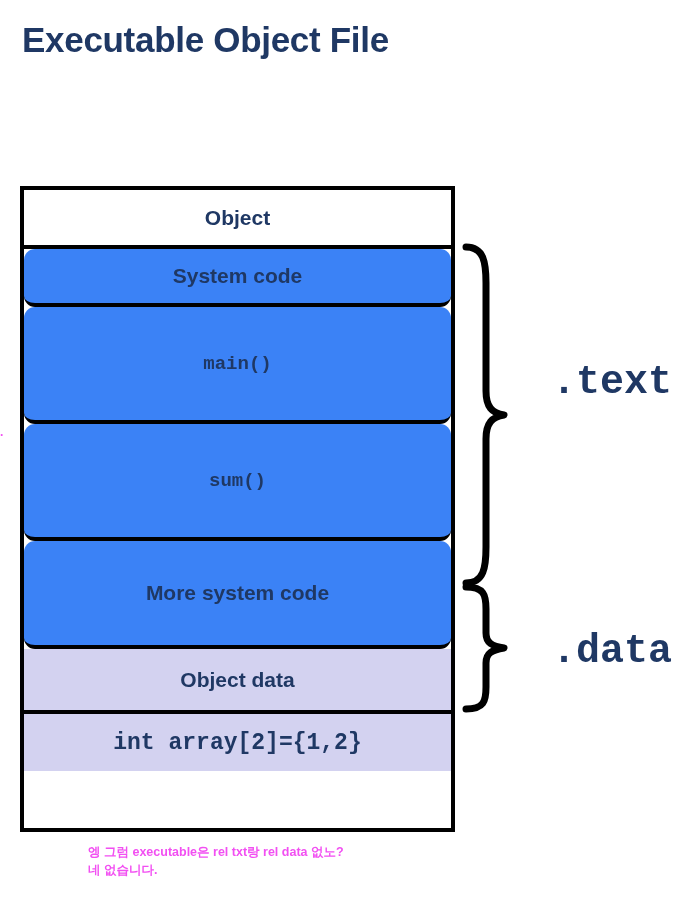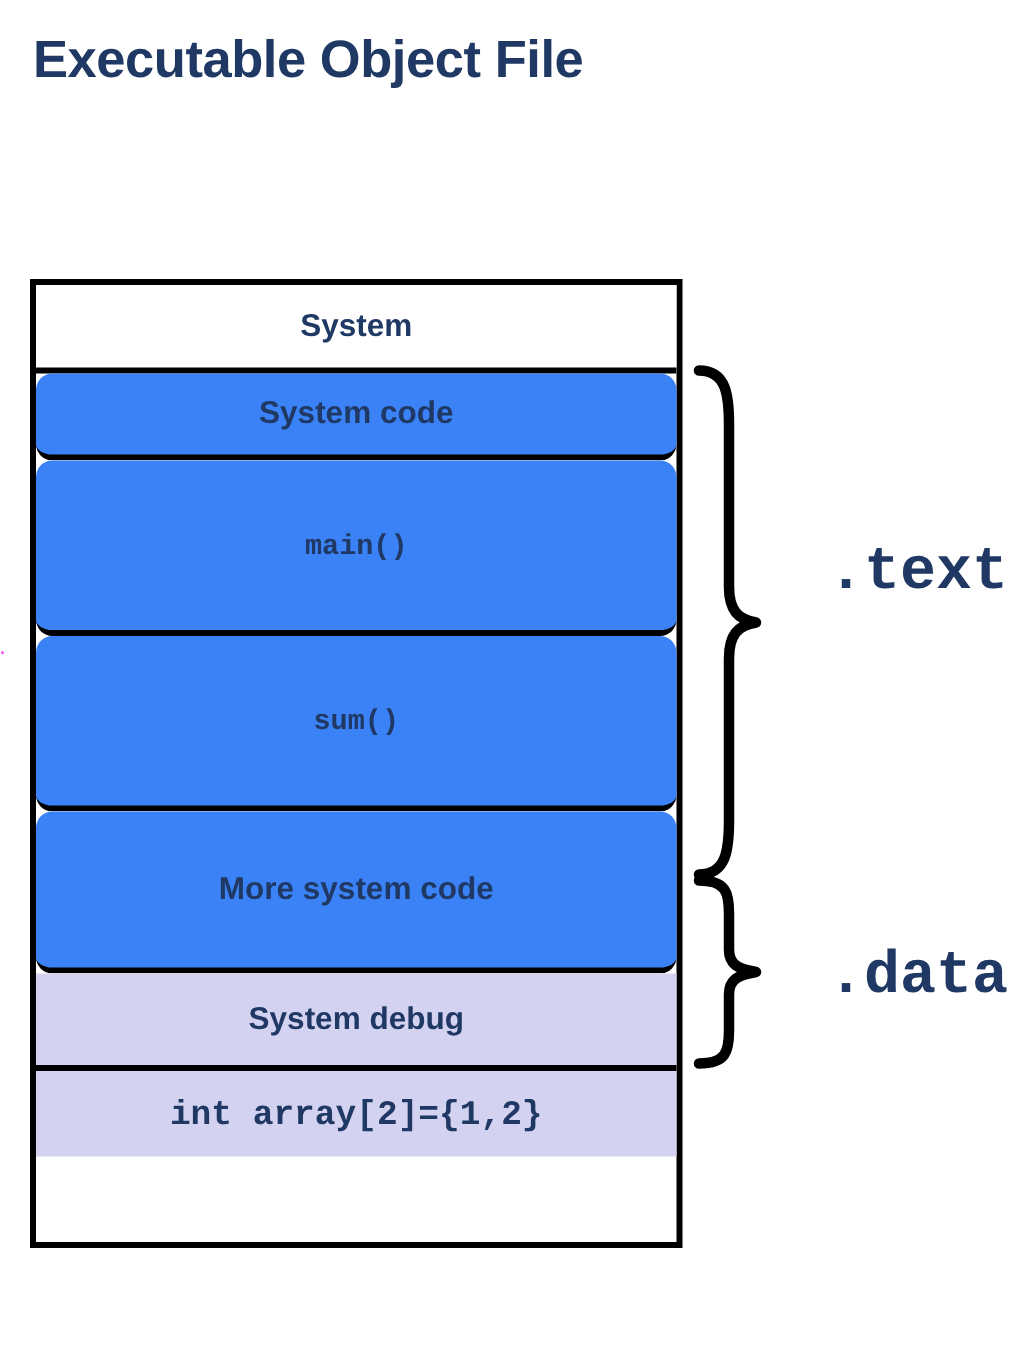--- a/index.html
+++ b/index.html
@@ -155,41 +155,41 @@
 
   <div class="slide-title">Executable Object File</div>
 
   <div class="edge-paren">)</div>
 
   <div class="edge-note">다.</div>
 
   <div class="objfile">
 
     <div class="band white h-headers">
-      <span class="prose">System</span>
+      <span class="prose">Object</span>
     </div>
 
     <div class="band yellow h-syscode">
       <span class="prose">System code</span>
     </div>
 
     <div class="band yellow h-main">
       <span class="code">main()</span>
     </div>
 
     <div class="band yellow h-sum">
       <span class="code">sum()</span>
     </div>
 
     <div class="band yellow h-moresys">
       <span class="prose">More system code</span>
     </div>
 
     <div class="band lav h-sysdata">
-      <span class="prose">System debug</span>
+      <span class="prose">Object data</span>
     </div>
 
     <div class="band lav h-array">
       <span class="code small">int array[2]={1,2}</span>
     </div>
 
 
   </div>
 
   <div class="brace brace-text">
@@ -203,14 +203,16 @@
 
   <div class="brace brace-data">
     <svg width="46" height="130" viewBox="0 0 46 130" fill="none" xmlns="http://www.w3.org/2000/svg" aria-hidden="true">
       <path d="M4 4 C 22 4, 24 12, 24 26 L 24 50 C 24 60, 30 63, 42 65
                C 30 67, 24 70, 24 80 L 24 104 C 24 118, 22 126, 4 126" stroke="#000000" stroke-width="7" stroke-linecap="round" stroke-linejoin="round" fill="none"></path>
     </svg>
   </div>
 
   <div class="brace-label label-data">.data</div>
 
+  <div class="note-bottom">엥 그럼 executable은 rel txt랑 rel data 없노?
+네 없습니다.</div>
 
 </div>
 
 </body></html>

